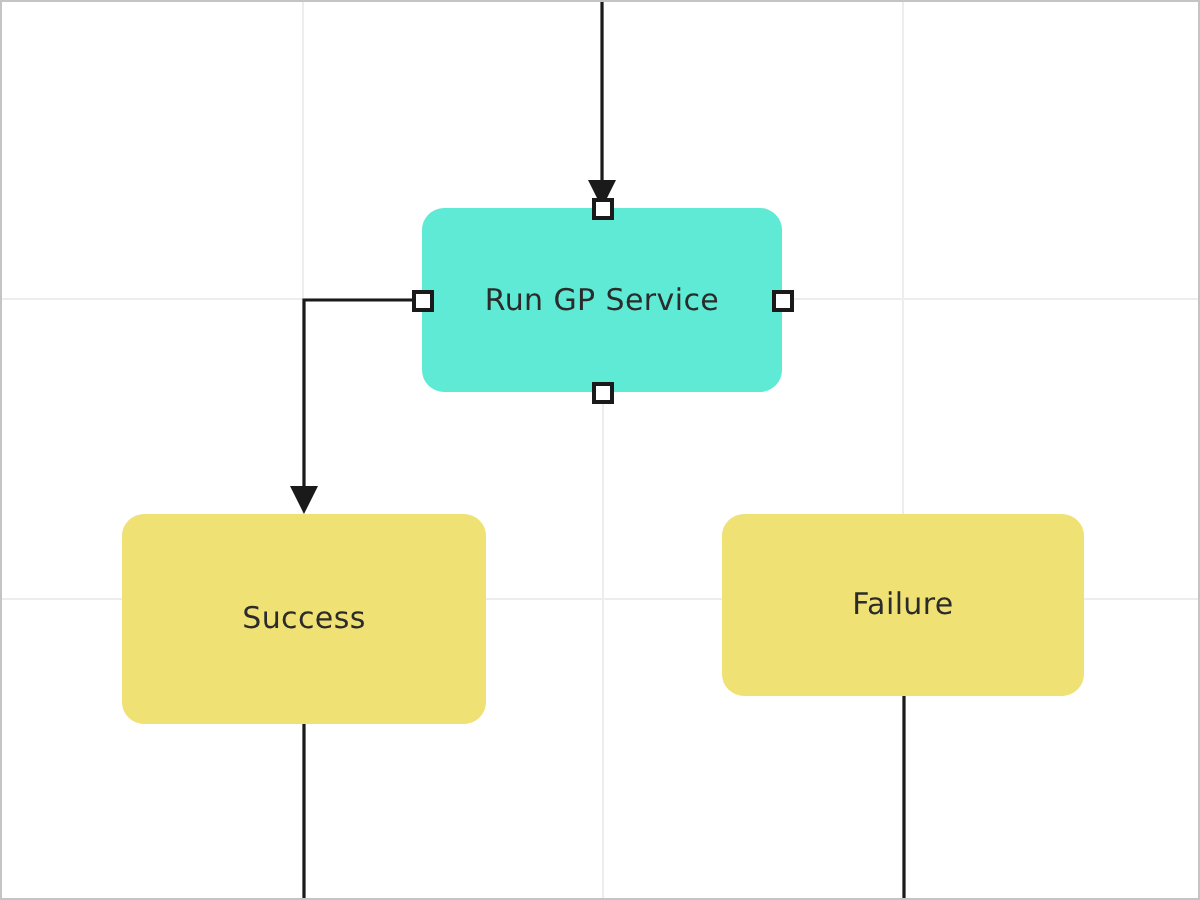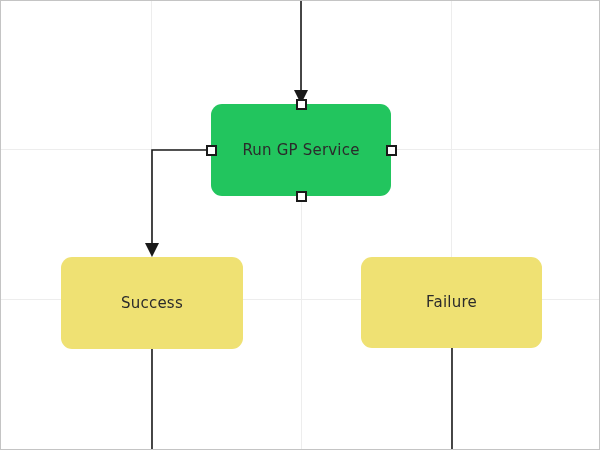--- a/index.html
+++ b/index.html
@@ -73,21 +73,21 @@
     justify-content: center;
     color: #2b2b2b;
     font-size: 15px;
     letter-spacing: .2px;
     user-select: none;
   }
   .node-label {
     pointer-events: none;
     line-height: 1;
   }
-  .node-green { background: #22c55e; }
+  .node-green { background: #5eead4; }
   .node-yellow { background: #efe173; }
   
   .port {
     position: absolute;
     width: 11px;
     height: 11px;
     box-sizing: border-box;
     background: #ffffff;
     border: 2px solid #1a1a1a;
   }
@@ -121,21 +121,21 @@
       <g>
         <path class="edge-path" d="M 451 347 L 451 450"></path>
       </g>
     </svg>
   </div>
 
   <div class="node node-green" style="left:210px; top:103px; width:180px; height:92px;">
     <span class="node-label">Run GP Service</span>
   </div>
 
-  <div class="node node-yellow" style="left:60px; top:256px; width:182px; height:92px;">
+  <div class="node node-yellow" style="left:60px; top:256px; width:182px; height:105px;">
     <span class="node-label">Success</span>
   </div>
 
   <div class="node node-yellow" style="left:360px; top:256px; width:181px; height:91px;justify-content:center;">
     <span class="node-label">Failure</span>
   </div>
 
   <div class="port" style="left:294.5px; top:97.5px;"></div>
   <div class="port" style="left:204.5px; top:143.5px;"></div>
   <div class="port" style="left:384.5px; top:143.5px;"></div>

